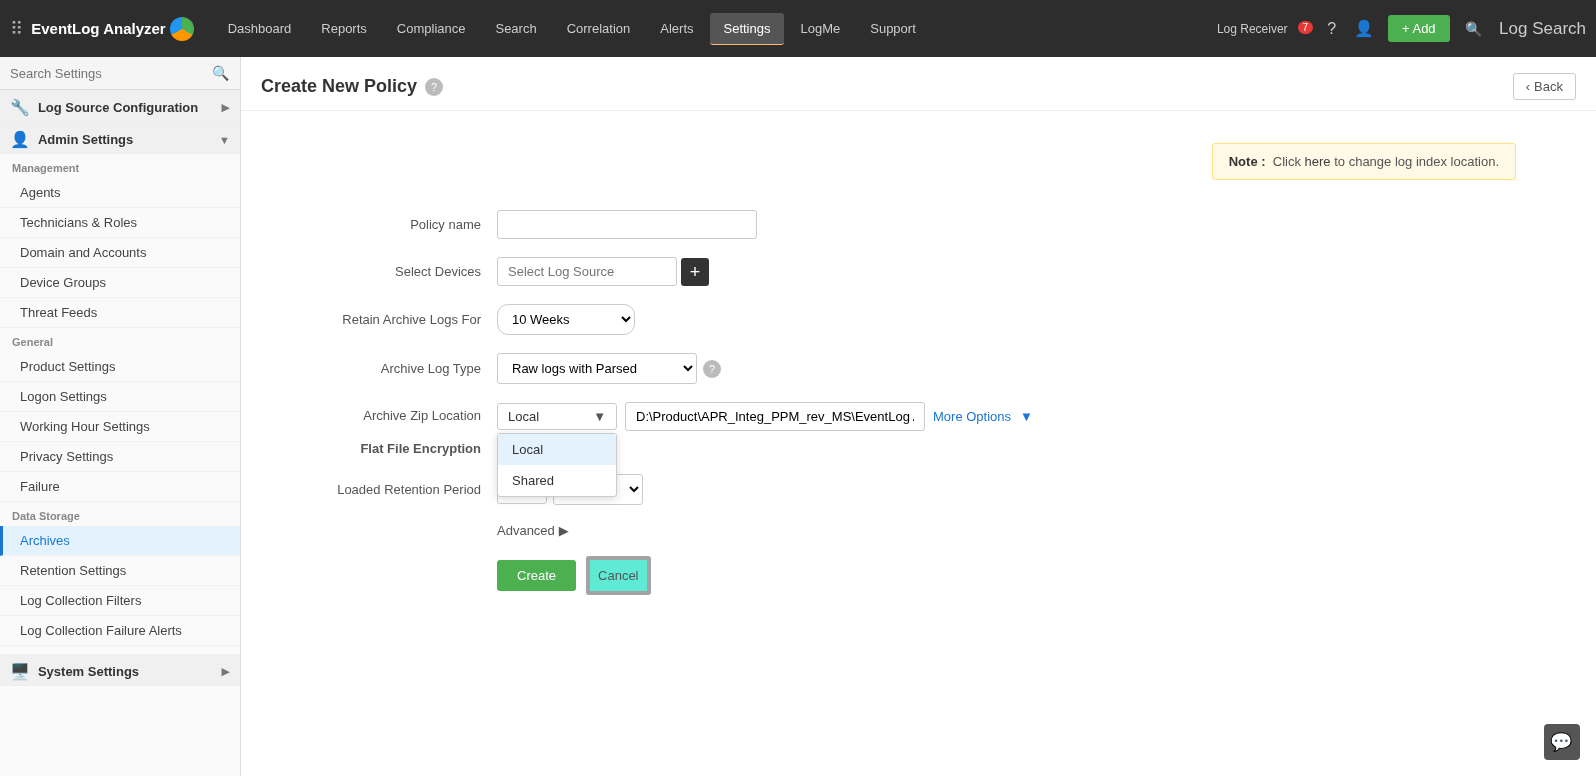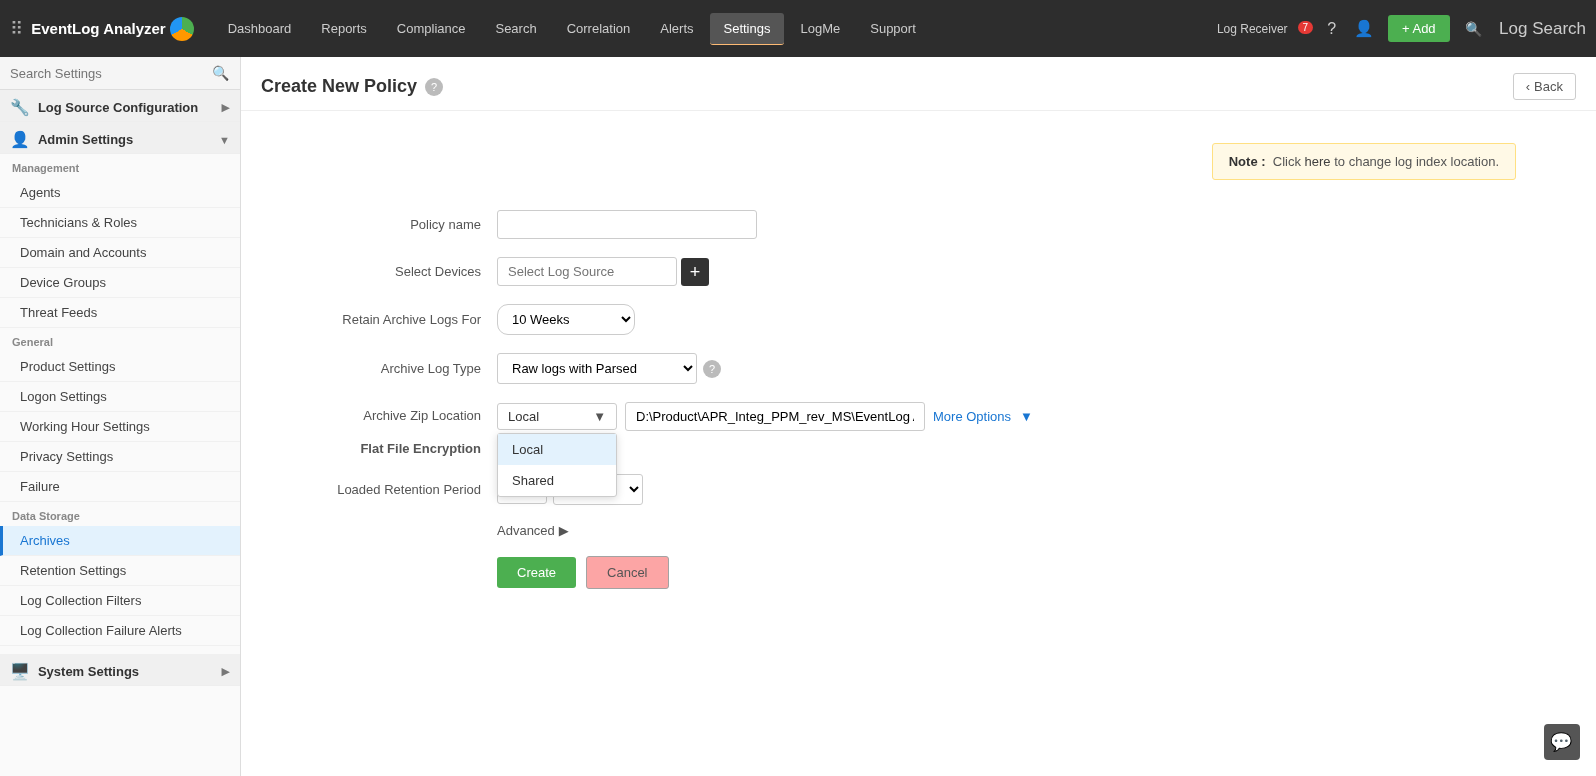--- a/index.html
+++ b/index.html
@@ -399,24 +399,24 @@
     .create-btn {
       background: #4caf50;
       color: white;
       border: none;
       padding: 8px 20px;
       border-radius: 3px;
       cursor: pointer;
       font-size: 13px;
     }
     .cancel-btn {
-      background: #fca5a5;
+      background: #5eead4;
       color: #555;
-      border: 1px solid #a3a3a3;
-      padding: 8px 20px;
+      border: 4px solid #a3a3a3;
+      padding: 8px 8px;
       border-radius: 3px;
       cursor: pointer;
       font-size: 13px;
     }
 
     
     .chat-icon {
       position: fixed;
       bottom: 16px;
       right: 16px;

